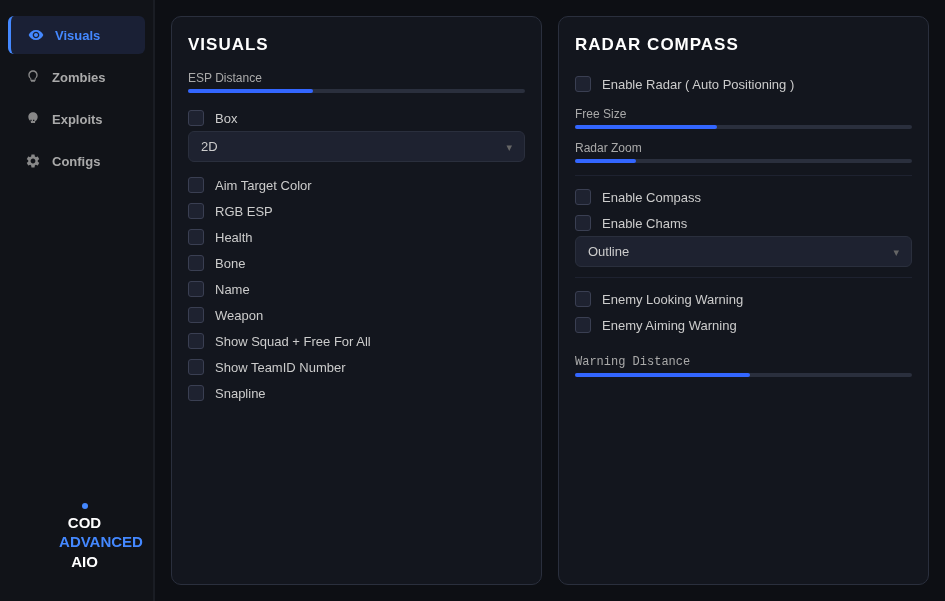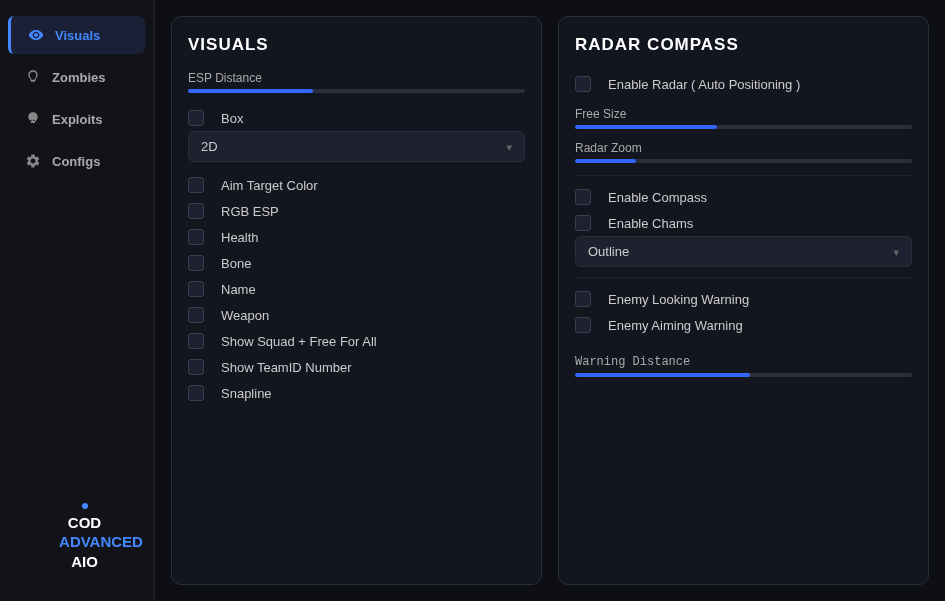--- a/index.html
+++ b/index.html
@@ -120,21 +120,21 @@
     .slider-fill {
       height: 100%;
       background: #3366ff;
       border-radius: 2px;
     }
 
     
     .checkbox-row {
       display: flex;
       align-items: center;
-      gap: 17px;
+      gap: 11px;
       padding: 5px 0;
       font-size: 13px;
       color: #ccc;
     }
     .checkbox {
       width: 16px;
       height: 16px;
       background: #1e2230;
       border: 1.5px solid #3a3f52;
       border-radius: 3px;

